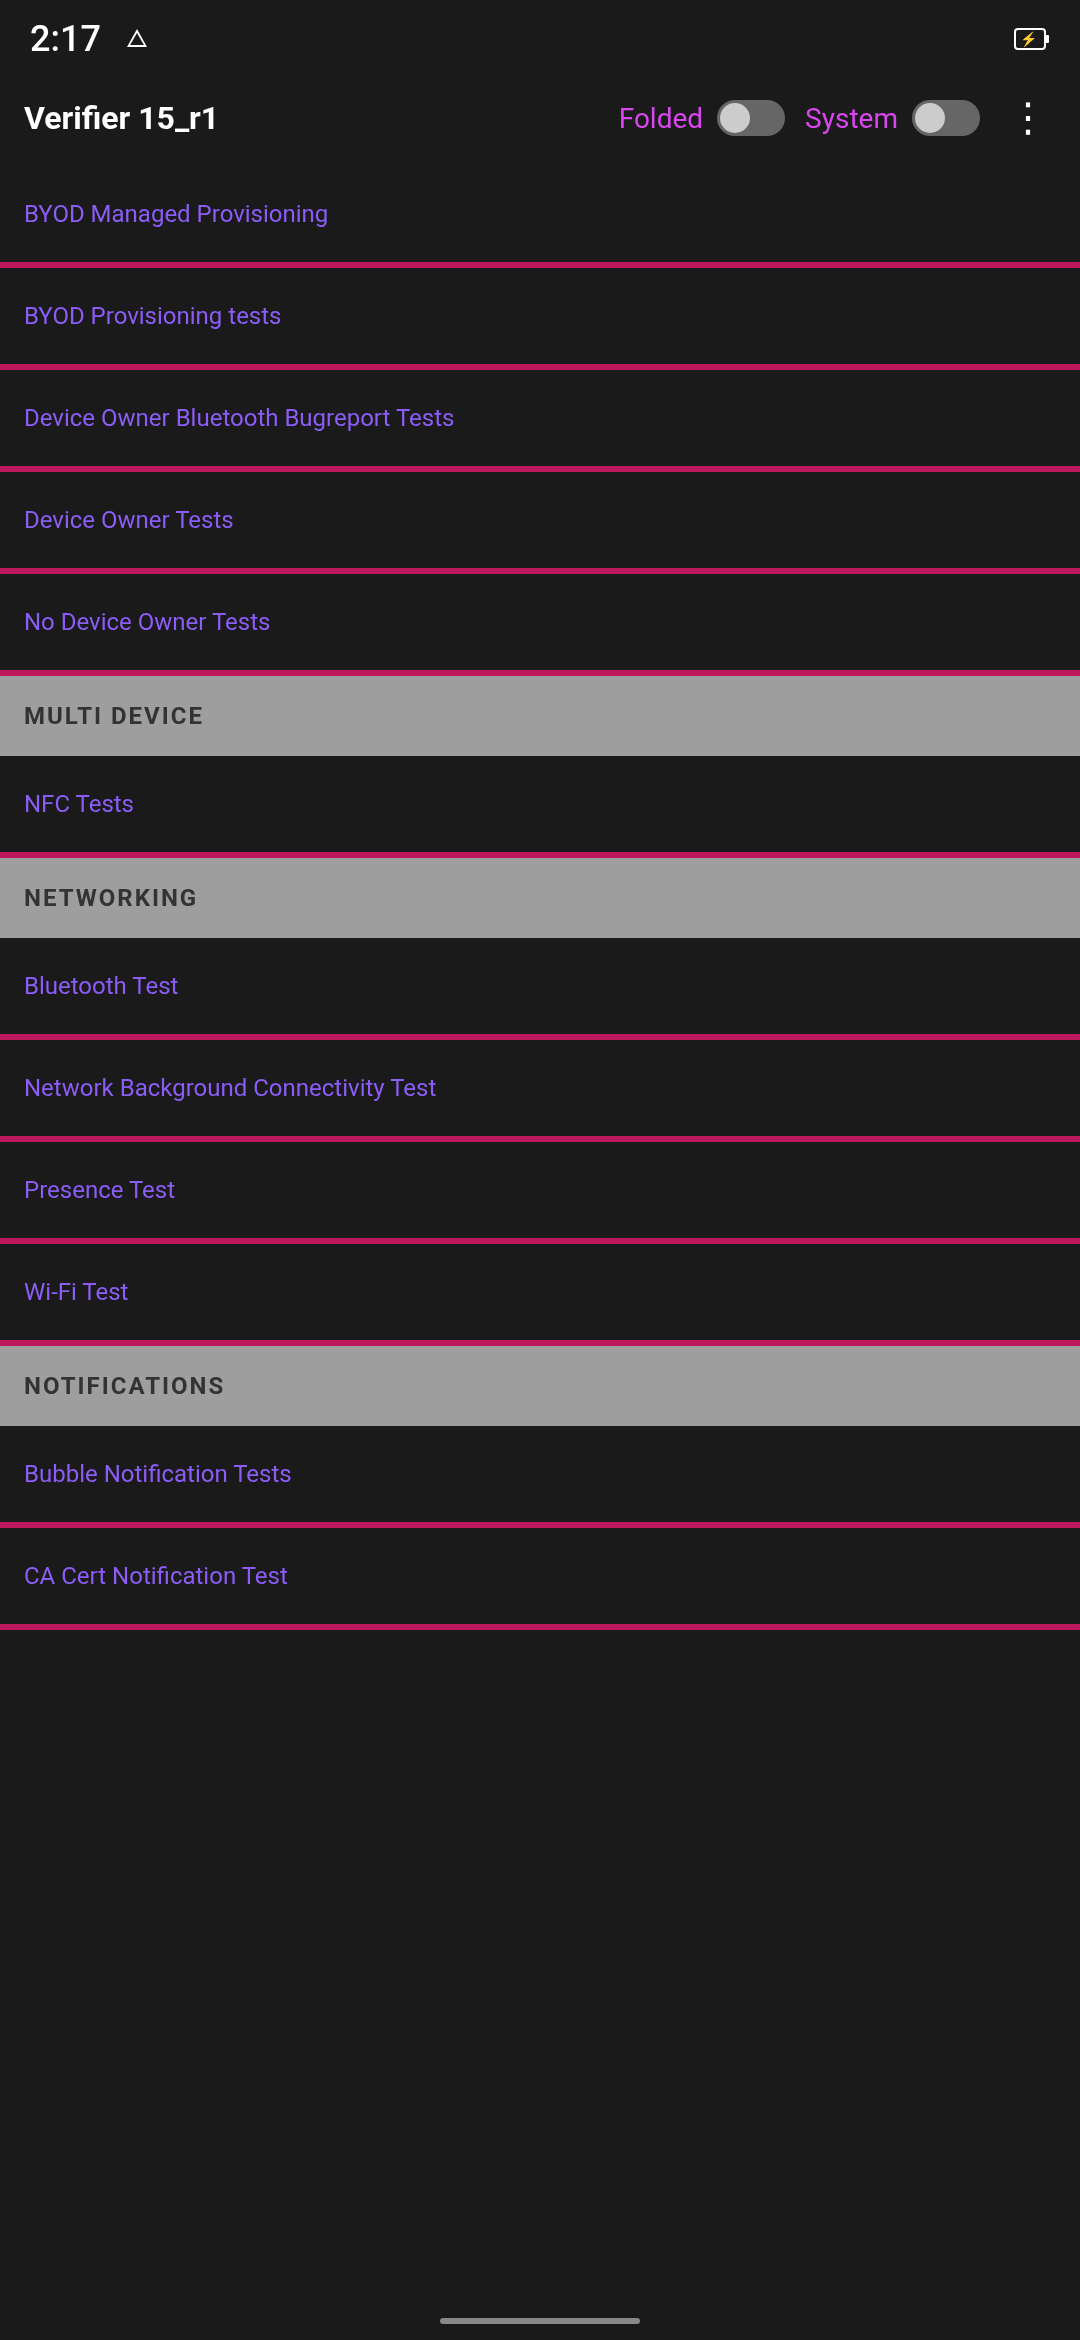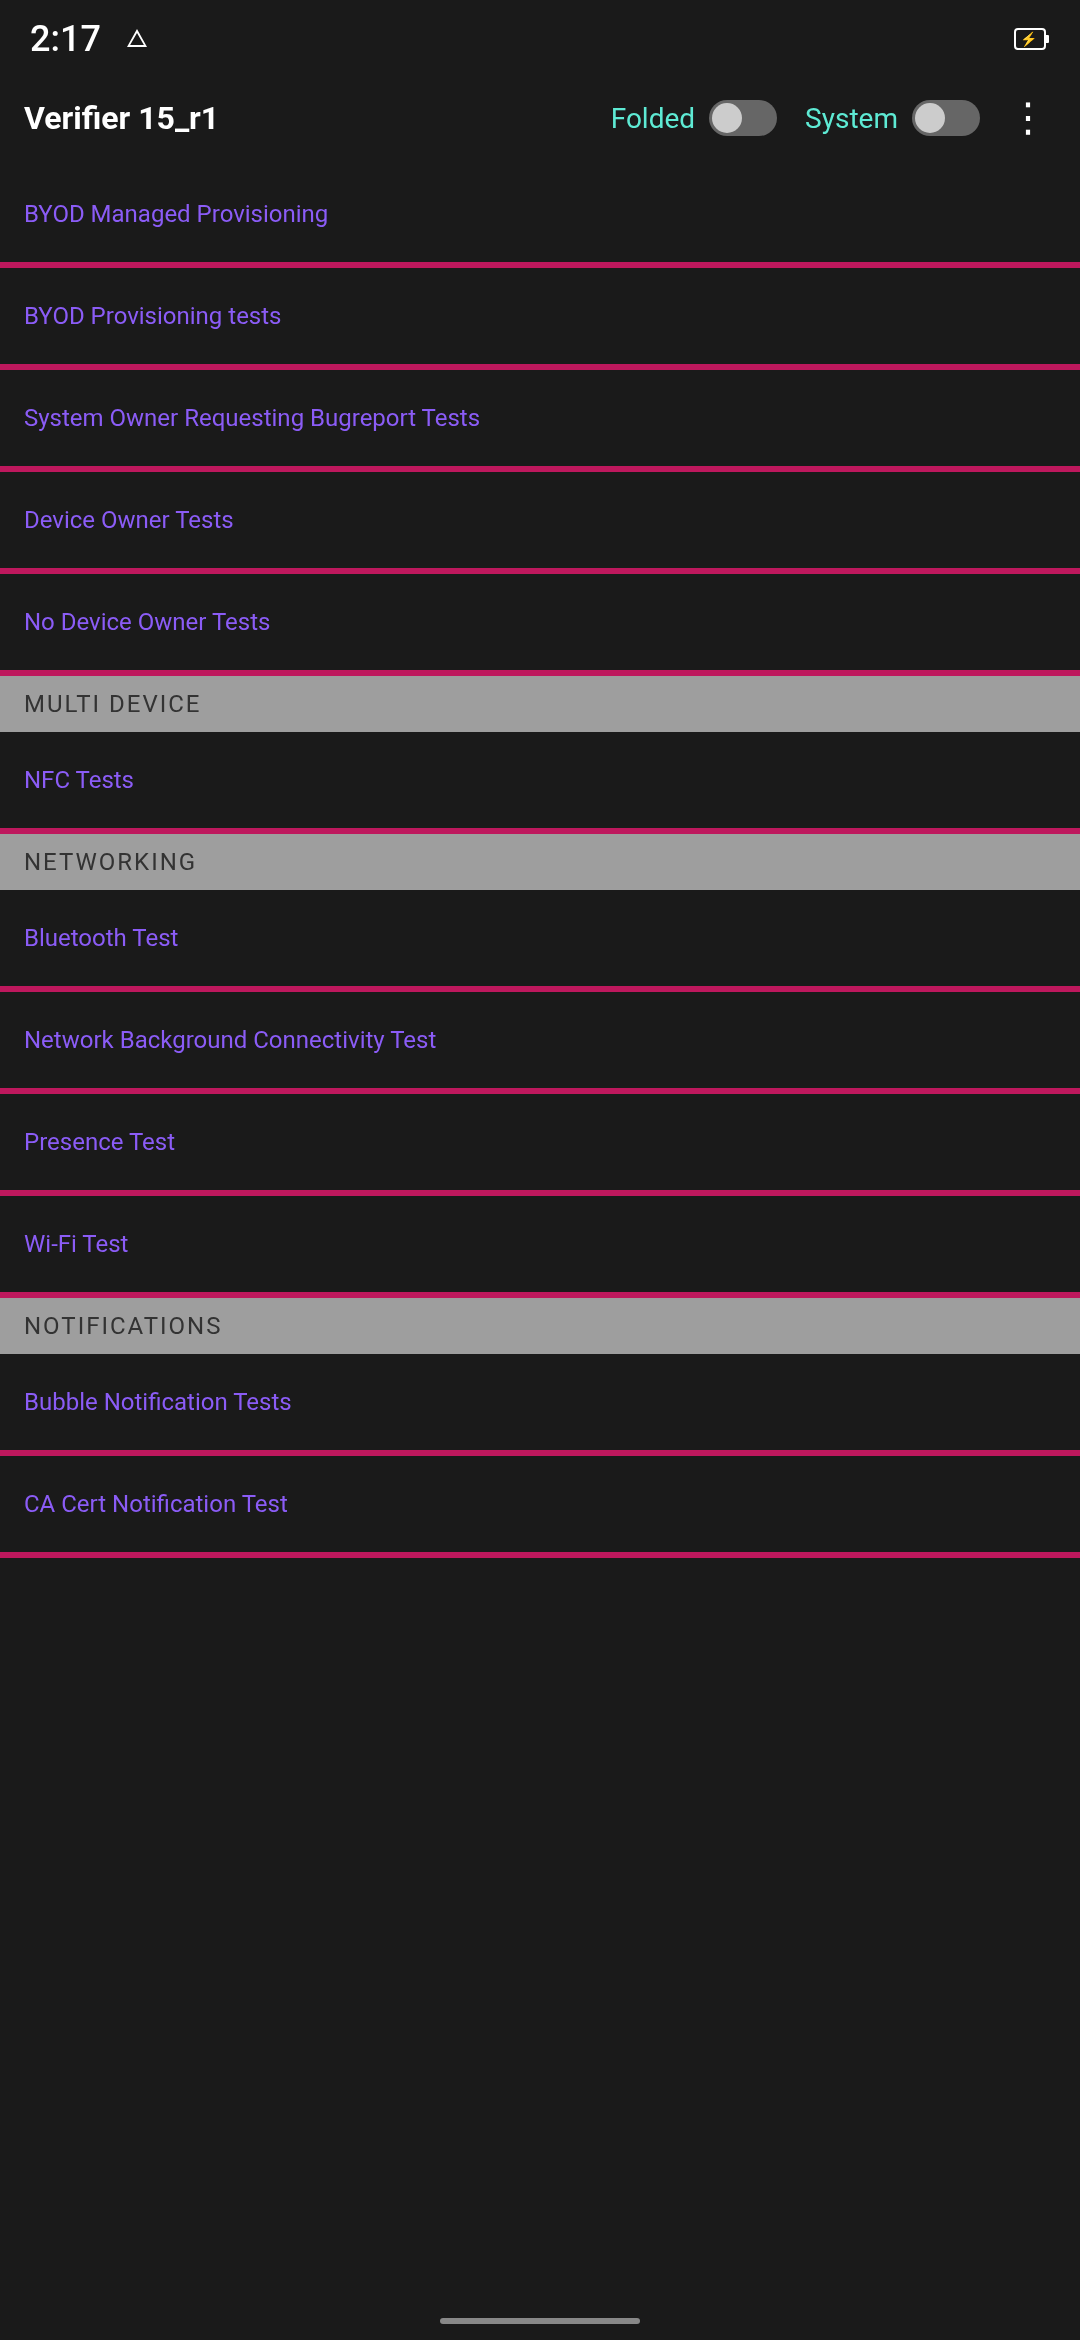--- a/index.html
+++ b/index.html
@@ -58,22 +58,21 @@
     }
 
     .toggle-group {
       display: flex;
       align-items: center;
       gap: 14px;
     }
 
     .toggle-label {
       font-size: 28px;
-      color: #5eead4;
-      margin-left: 8px;
+      color: #d946ef;
     }
 
     .toggle-switch {
       width: 68px;
       height: 36px;
       background-color: #666666;
       border-radius: 18px;
       position: relative;
       cursor: pointer;
     }
@@ -93,23 +92,23 @@
     .more-icon {
       font-size: 40px;
       color: #ffffff;
       cursor: pointer;
       padding: 8px;
       line-height: 1;
     }
 
     .section-header {
       background-color: #9e9e9e;
-      padding: 14px 24px;
+      padding: 26px 24px;
       font-size: 24px;
-      font-weight: 400;
+      font-weight: 700;
       color: #333333;
       letter-spacing: 2px;
       text-transform: uppercase;
     }
 
     .list-item {
       padding: 34px 24px;
       font-size: 24px;
       color: #8b5cf6;
       border-bottom: 6px solid #be185d;
@@ -159,21 +158,21 @@
   <div class="toggle-group">
     <span class="toggle-label">System</span>
     <div class="toggle-switch"></div>
   </div>
   <div class="more-icon">⋮</div>
 </div>
 
 <div id="list-container">
     <div class="list-item">BYOD Managed Provisioning</div>
     <div class="list-item">BYOD Provisioning tests</div>
-    <div class="list-item">System Owner Requesting Bugreport Tests</div>
+    <div class="list-item">Device Owner Bluetooth Bugreport Tests</div>
     <div class="list-item">Device Owner Tests</div>
     <div class="list-item">No Device Owner Tests</div>
     <div class="section-header">MULTI DEVICE</div>
     <div class="list-item">NFC Tests</div>
     <div class="section-header">NETWORKING</div>
     <div class="list-item">Bluetooth Test</div>
     <div class="list-item">Network Background Connectivity Test</div>
     <div class="list-item">Presence Test</div>
     <div class="list-item">Wi-Fi Test</div>
     <div class="section-header">NOTIFICATIONS</div>

